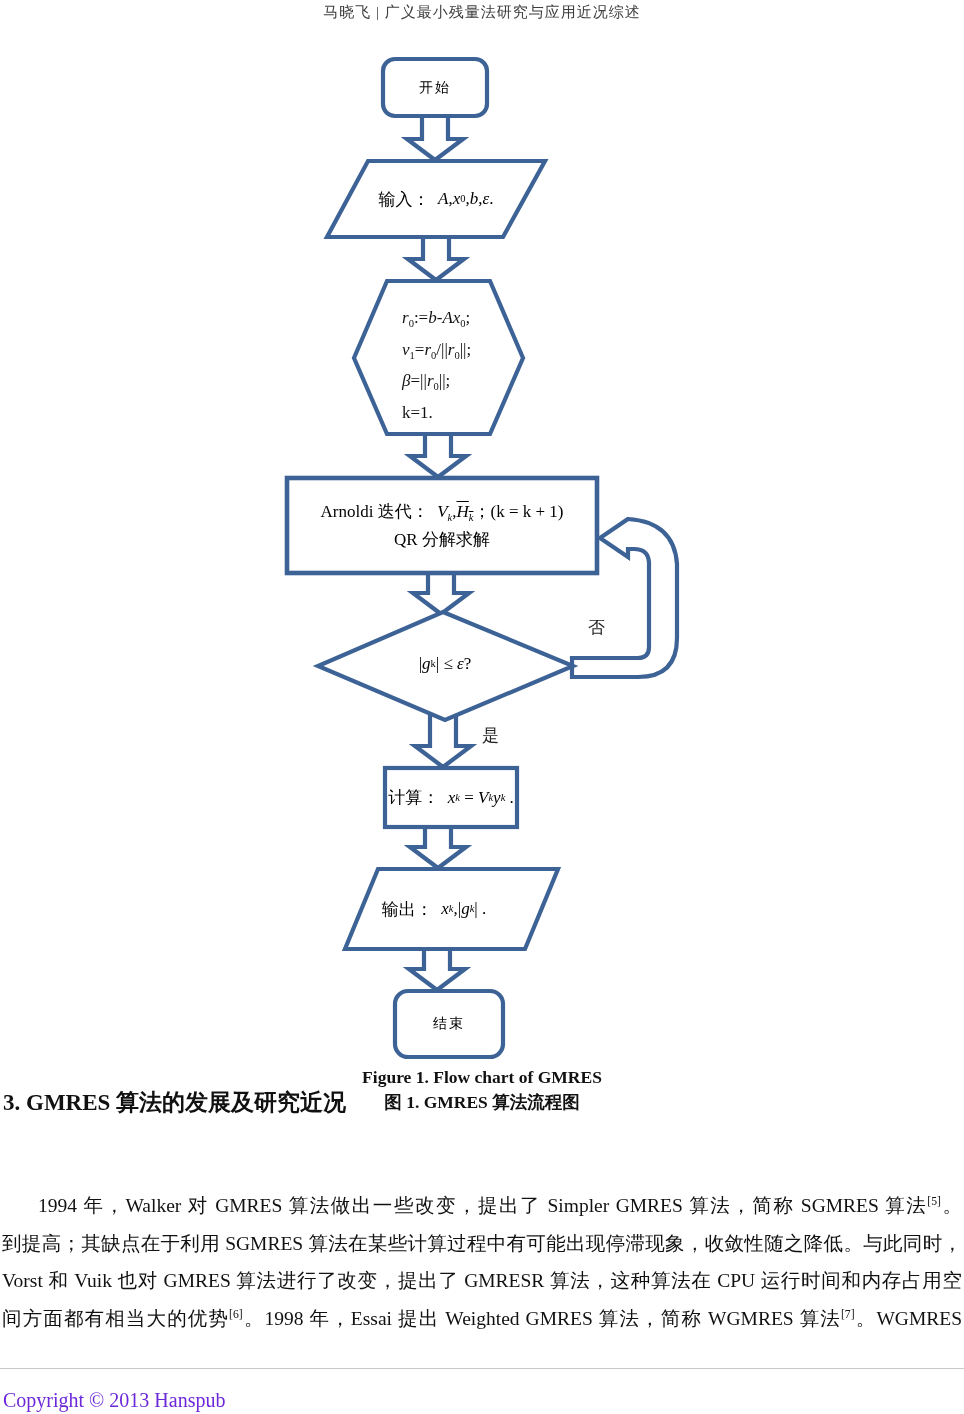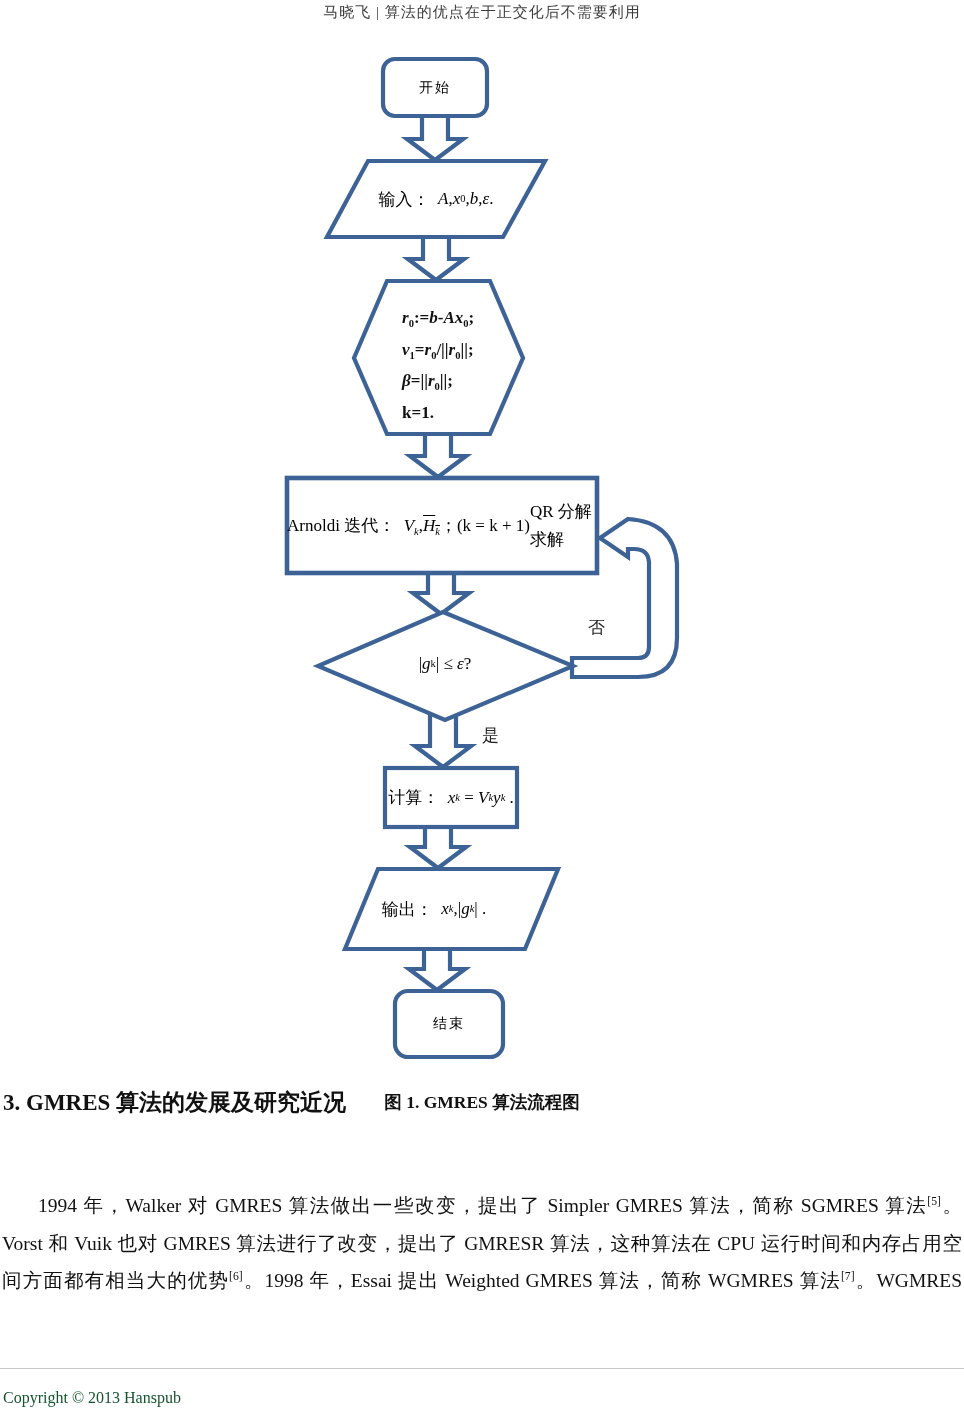--- a/index.html
+++ b/index.html
@@ -11,36 +11,36 @@
   #chart-svg{position:absolute;left:0;top:0;}
   .header{top:3px;left:0;width:100%;text-align:center;font-size:15px;color:#3c3c3c;letter-spacing:1px;}
   .node-label{display:flex;align-items:center;justify-content:center;font-size:17px;color:#000;}
   .node-label.big{font-size:14px;letter-spacing:2px;}
   .formula{white-space:pre;}
   .it{font-style:italic;}
   .ov{text-decoration:overline;}
   sub{font-size:0.62em;line-height:0;}
   sup{font-size:0.6em;line-height:0;}
   .init-lines{line-height:31.5px;font-size:17px;}
-  .arnoldi{line-height:28px;}
+  .arnoldi{flex-direction:column;line-height:28px;}
   .branch-label{font-size:17px;color:#222;}
   .caption{left:0;width:100%;text-align:center;font-weight:bold;font-size:17.5px;}
   .heading{left:3px;font-size:23px;font-weight:bold;}
   .para{left:2px;width:960px;font-size:19.5px;}
   .para .pline{line-height:37.6px;height:37.6px;text-align:justify;text-align-last:justify;overflow:hidden;}
   .para .indent{text-indent:36px;}
   .divider{left:0;width:100%;height:1px;background:#c9c9c9;}
-  .footer{font-size:16px;color:#14532d;}
+  .footer{font-size:20px;color:#6d28d9;}
 </style>
 </head>
 <body>
 
 <div id="page">
 
-  <div class="abs header">马晓飞 | 算法的优点在于正交化后不需要利用</div>
+  <div class="abs header">马晓飞 | 广义最小残量法研究与应用近况综述</div>
 
   <svg id="chart-svg" width="964" height="1414" viewBox="0 0 964 1414">
     <g fill="#ffffff" stroke="#3d6396" stroke-width="4.2">
 
       <path d="M 422 116 L 422 139 L 407 139 L 435 160 L 463 139 L 448 139 L 448 116 Z"></path>
       <path d="M 423 237 L 423 259 L 408 259 L 436 280 L 464 259 L 449 259 L 449 237 Z"></path>
       <path d="M 425 434 L 425 456 L 410 456 L 438 477 L 466 456 L 451 456 L 451 434 Z"></path>
       <path d="M 428 573 L 428 593 L 413 593 L 441 614 L 469 593 L 454 593 L 454 573 Z"></path>
       <path d="M 430 712 L 430 746 L 415 746 L 443 767 L 471 746 L 456 746 L 456 712 Z"></path>
       <path d="M 425 827 L 425 847 L 410 847 L 438 868 L 466 847 L 451 847 L 451 827 Z"></path>
@@ -57,21 +57,21 @@
       <rect x="385" y="768" width="132" height="59"></rect>
       <polygon points="378,869 558,869 525,949 345,949"></polygon>
       <rect x="395" y="991" width="108" height="66" rx="13"></rect>
     </g>
   </svg>
 
   <div class="abs node-label big" style="left:383px;top:59px;width:104px;height:57px;">开始</div>
 
   <div class="abs node-label formula" style="left:336px;top:161px;width:200px;height:76px;"><span>输入：  </span><span class="it">A</span><span>,</span><span class="it">x</span><sub>0</sub><span>,</span><span class="it">b</span><span>,</span><span class="it">ε</span><span>.</span></div>
 
-  <div class="abs init-lines" style="left:402px;top:302px;width:120px;font-weight:bold;">
+  <div class="abs init-lines" style="left:402px;top:302px;width:120px;">
     <div class="formula"><span class="it">r</span><sub>0</sub><span>:=</span><span class="it">b</span><span>-</span><span class="it">Ax</span><sub>0</sub><span>;</span></div>
     <div class="formula"><span class="it">v</span><sub>1</sub><span>=</span><span class="it">r</span><sub>0</sub><span>/||</span><span class="it">r</span><sub>0</sub><span>||;</span></div>
     <div class="formula"><span class="it">β</span><span>=||</span><span class="it">r</span><sub>0</sub><span>||;</span></div>
     <div class="formula"><span>k=1.</span></div>
   </div>
 
   <div class="abs node-label arnoldi" style="left:287px;top:478px;width:310px;height:95px;">
     <div class="formula"><span>Arnoldi 迭代：  </span><span class="it">V</span><sub class="it">k</sub><span>,</span><span class="it ov">H</span><sub class="it ov">k</sub><span>；(k = k + 1)</span></div>
     <div>QR 分解求解</div>
   </div>
@@ -80,26 +80,28 @@
 
   <div class="abs branch-label" style="left:588px;top:616px;">否</div>
   <div class="abs branch-label" style="left:482px;top:724px;">是</div>
 
   <div class="abs node-label formula" style="left:385px;top:768px;width:132px;height:59px;"><span>计算：  </span><span class="it">x</span><sub class="it">k</sub><span> = </span><span class="it">V</span><sub class="it">k</sub><span class="it">y</span><sub class="it">k</sub><span> .</span></div>
 
   <div class="abs node-label formula" style="left:332px;top:869px;width:204px;height:80px;"><span>输出：  </span><span class="it">x</span><sub class="it">k</sub><span>,|</span><span class="it">g</span><sub class="it">k</sub><span>| .</span></div>
 
   <div class="abs node-label big" style="left:395px;top:991px;width:108px;height:66px;">结束</div>
 
+  <div class="abs caption" style="top:1067px;">Figure 1. Flow chart of GMRES</div>
   <div class="abs caption" style="top:1090px;">图 1. GMRES 算法流程图</div>
 
   <div class="abs heading" style="top:1087px;">3. GMRES 算法的发展及研究近况</div>
 
   <div class="abs para" style="top:1187px;">
     <div class="pline indent"><span>1994 年，Walker 对 GMRES 算法做出一些改变，提出了 Simpler GMRES 算法，简称 SGMRES 算法</span><sup>[5]</sup><span>。SGMRES</span></div>
+    <div class="pline"><span>到提高；其缺点在于利用 SGMRES 算法在某些计算过程中有可能出现停滞现象，收敛性随之降低。与此同时，</span></div>
     <div class="pline"><span>Vorst 和 Vuik 也对 GMRES 算法进行了改变，提出了 GMRESR 算法，这种算法在 CPU 运行时间和内存占用空</span></div>
     <div class="pline"><span>间方面都有相当大的优势</span><sup>[6]</sup><span>。1998 年，Essai 提出 Weighted GMRES 算法，简称 WGMRES 算法</span><sup>[7]</sup><span>。WGMRES</span></div>
   </div>
 
   <div class="abs divider" style="top:1368px;"></div>
   <div class="abs footer" style="left:3px;top:1389px;">Copyright © 2013 Hanspub</div>
   <div class="abs footer" style="right:6px;top:1471px;">183</div>
 
 </div>
 

